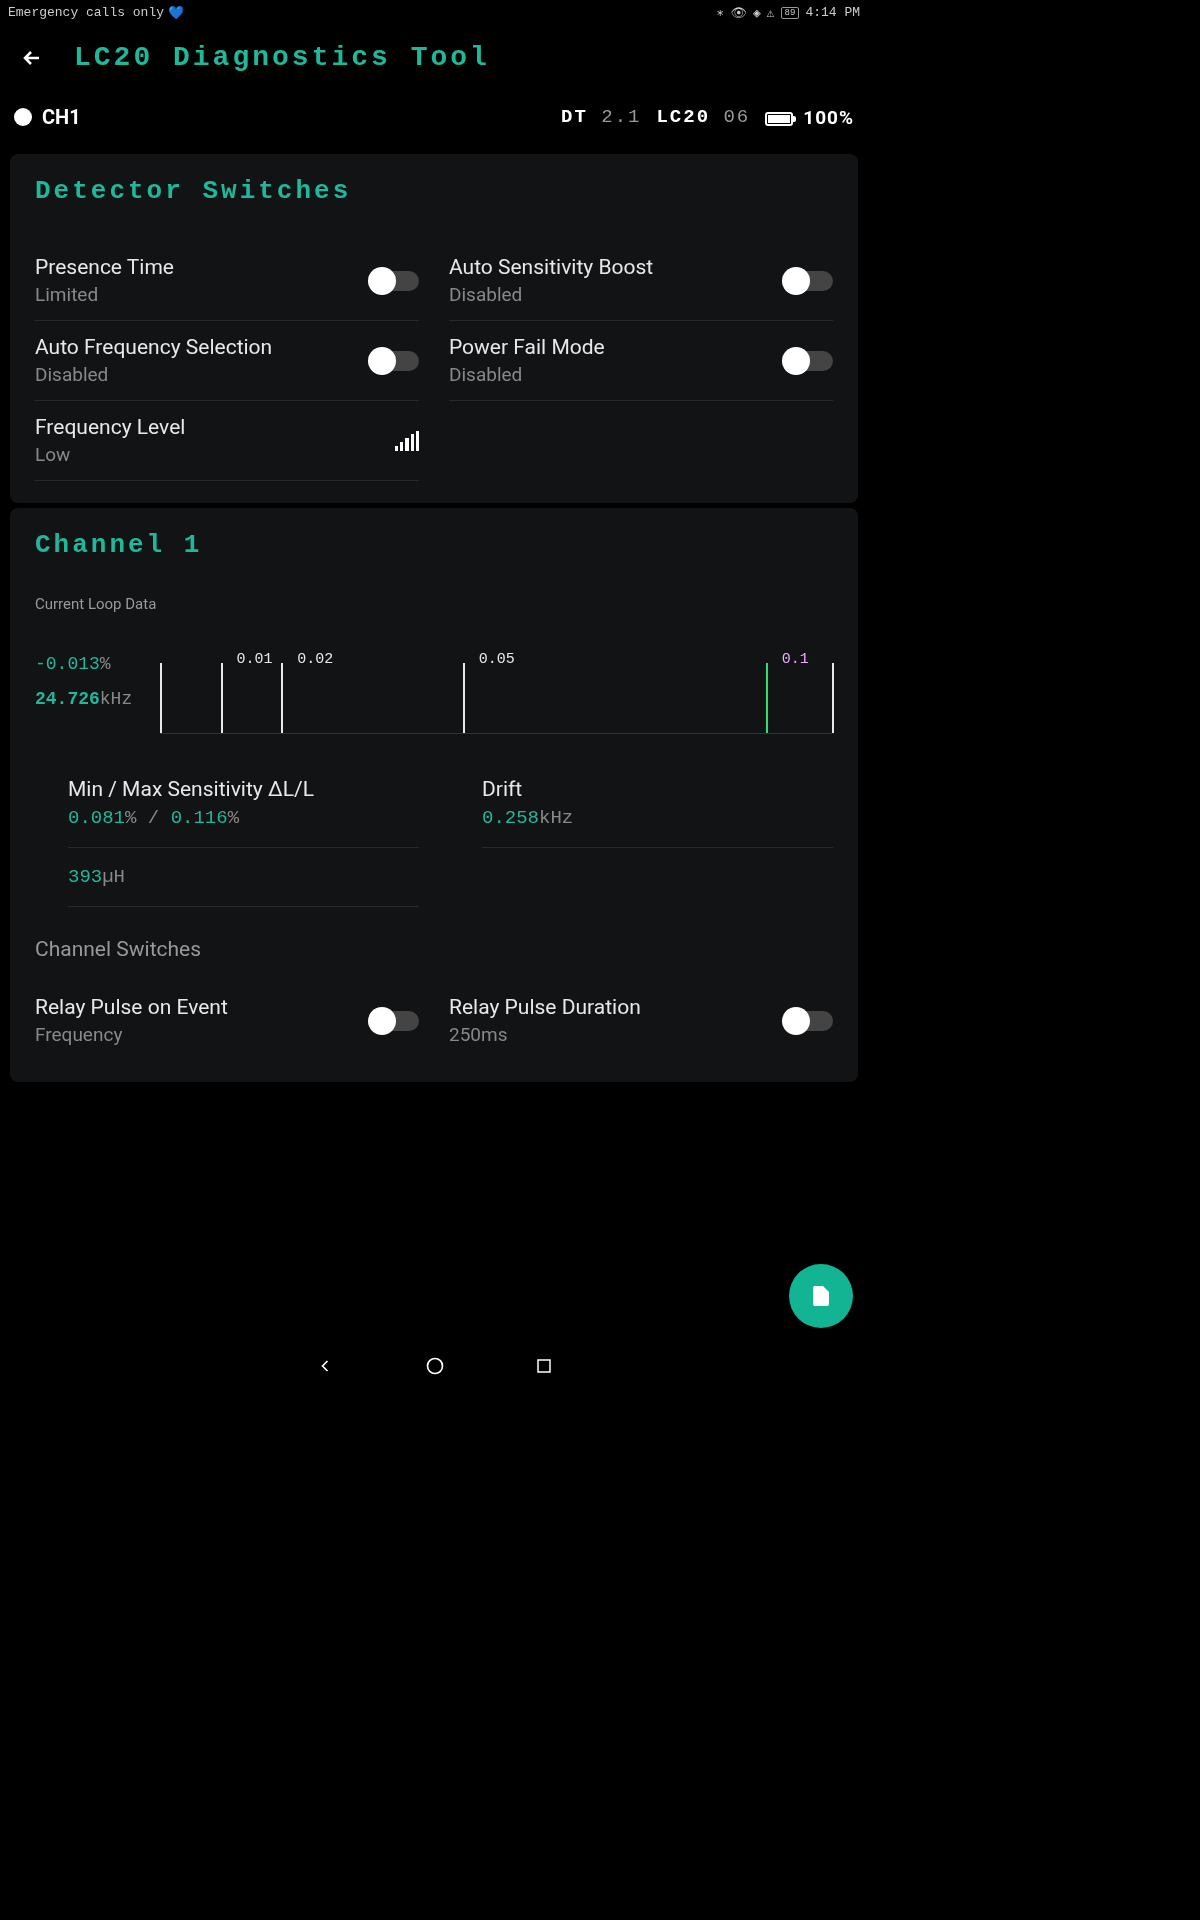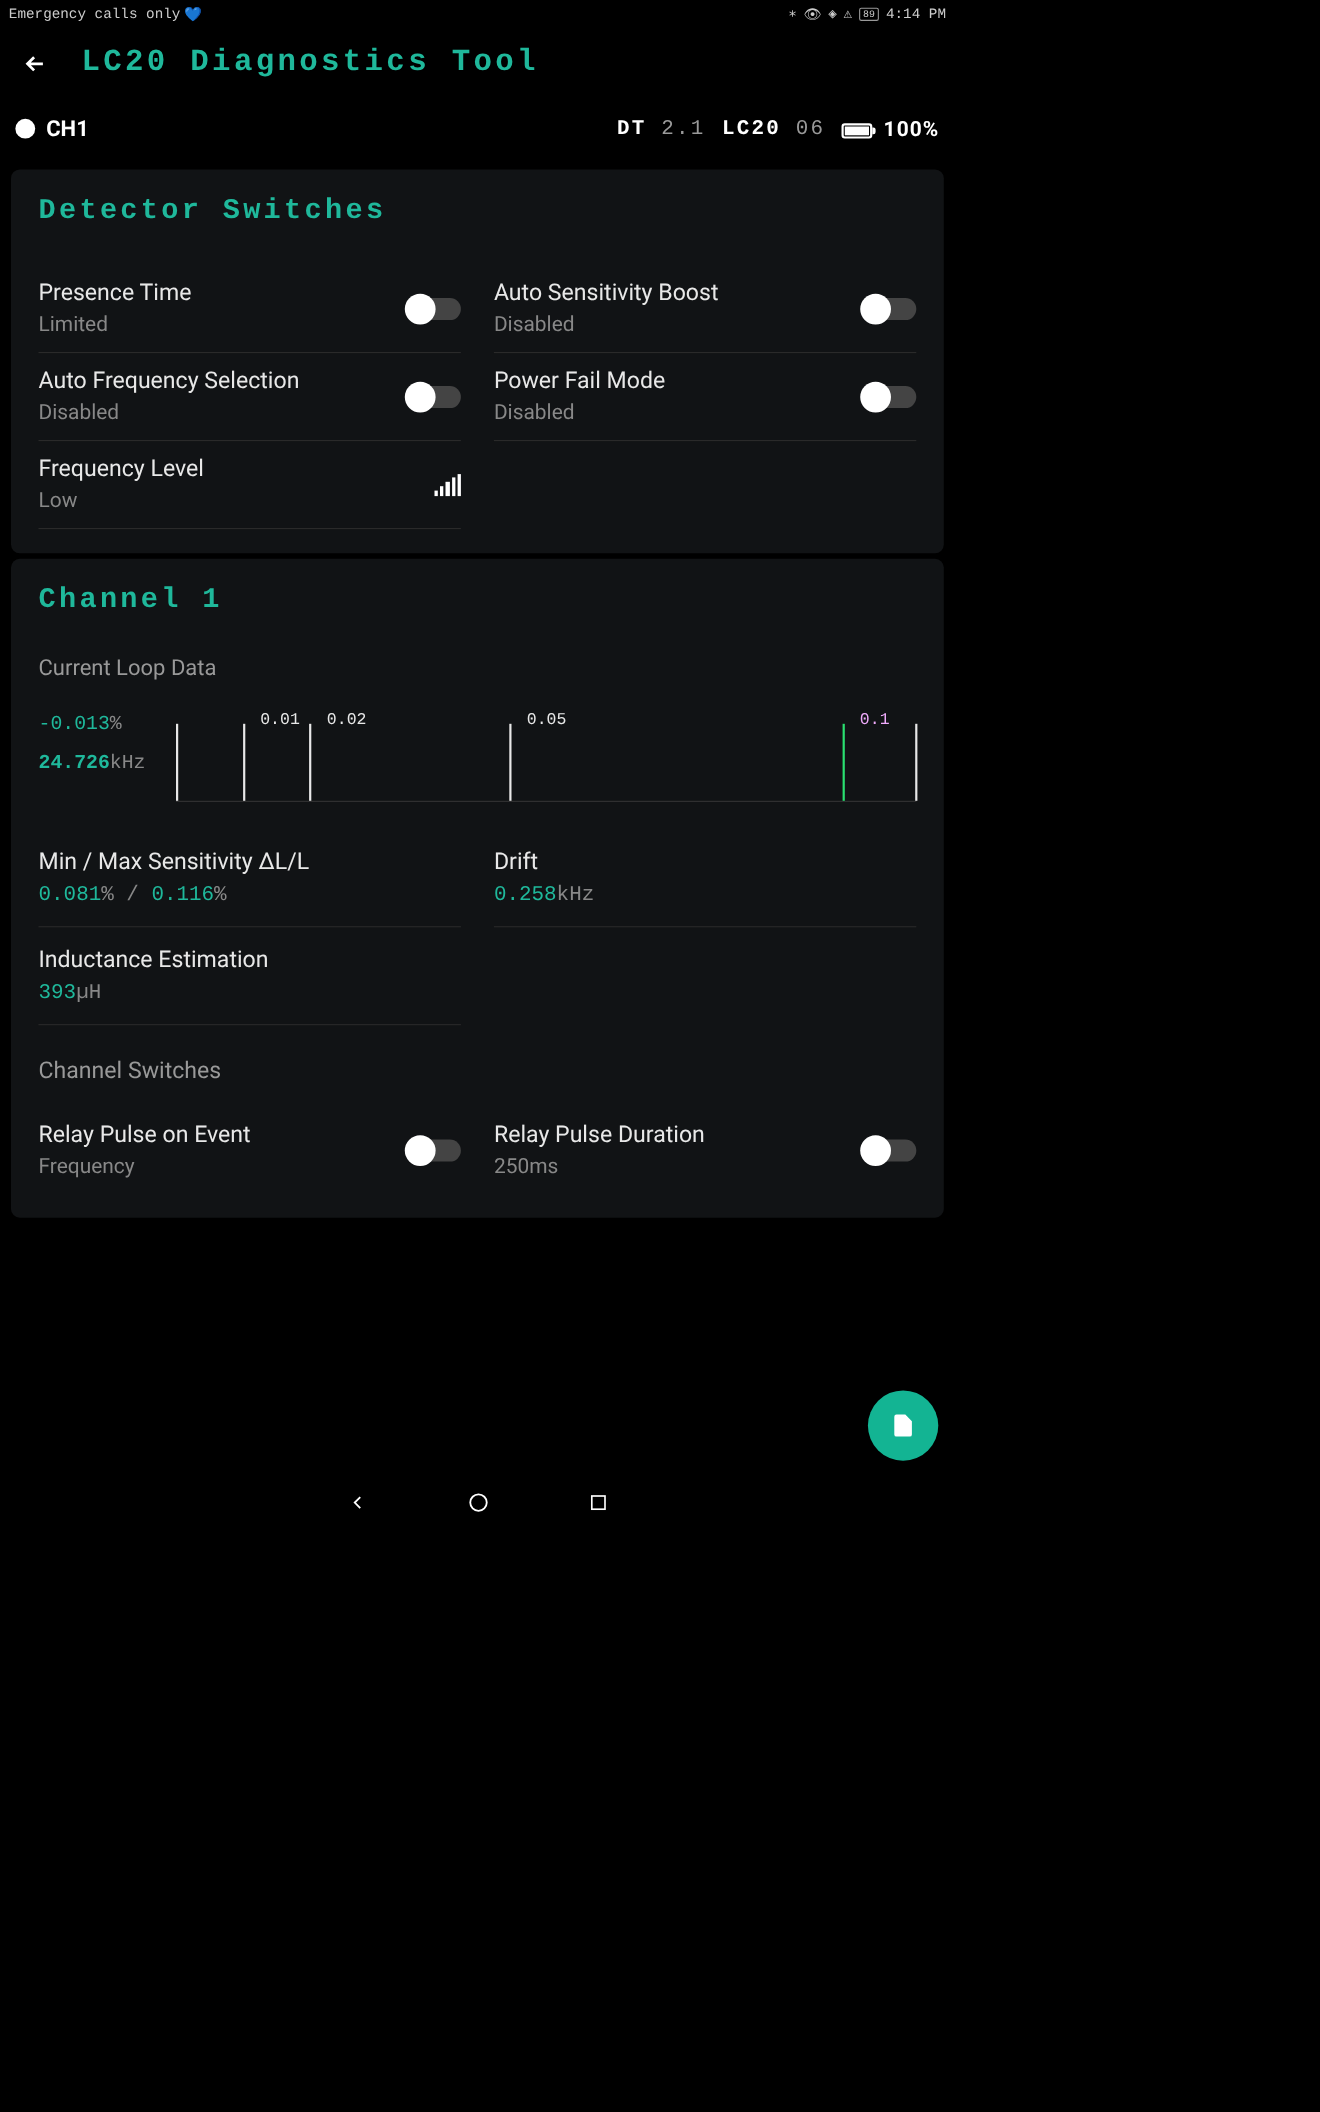--- a/index.html
+++ b/index.html
@@ -186,23 +186,23 @@
       height: 20px;
       display: flex;
       align-items: flex-end;
       gap: 2px;
     }
     .signal-icon span {
       width: 4px;
       background: #fff;
     }
     .subsection-title {
-      font-size: 20px;
+      font-size: 15px;
       color: #999;
-      margin-bottom: 25px;
+      margin-bottom: 36px;
     }
     .loop-chart {
       display: flex;
       gap: 15px;
       margin-bottom: 25px;
     }
     .loop-readings {
       display: flex;
       flex-direction: column;
       gap: 15px;
@@ -261,20 +261,21 @@
       color: #f0abfc;
     }
     .data-grid {
       display: grid;
       grid-template-columns: 1fr 1fr;
       gap: 0 30px;
     }
     .data-row {
       padding: 18px 0;
       border-bottom: 1px solid #2a2a2a;
+      margin-left: 33px;
     }
     .data-label {
       font-size: 21px;
       color: #e8e8e8;
       margin-bottom: 6px;
     }
     .data-val {
       font-size: 19px;
       font-family: 'Courier New', monospace;
     }
@@ -466,21 +467,20 @@
         <span class="g">0.081</span><span class="u">% / </span><span class="g">0.116</span><span class="u">%</span>
       </div>
     </div>
     <div class="data-row">
       <div class="data-label">Drift</div>
       <div class="data-val">
         <span class="g">0.258</span><span class="u">kHz</span>
       </div>
     </div>
     <div class="data-row">
-      <div class="data-label">Inductance Estimation</div>
       <div class="data-val">
         <span class="g">393</span><span class="u">µH</span>
       </div>
     </div>
   </div>
 
   <div class="ch-switches-title">Channel Switches</div>
   <div class="switches-grid">
     <div class="switch-row" style="border-bottom:none">
       <div class="switch-text">

